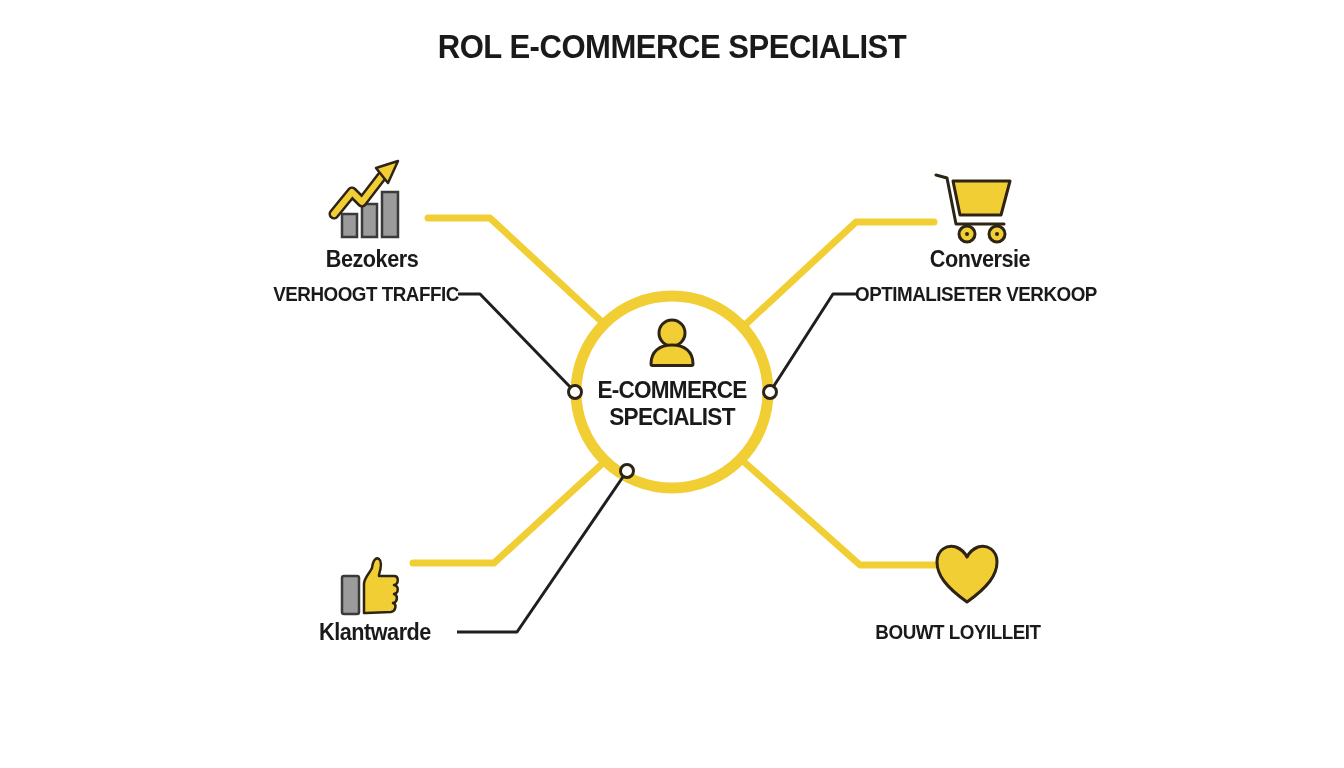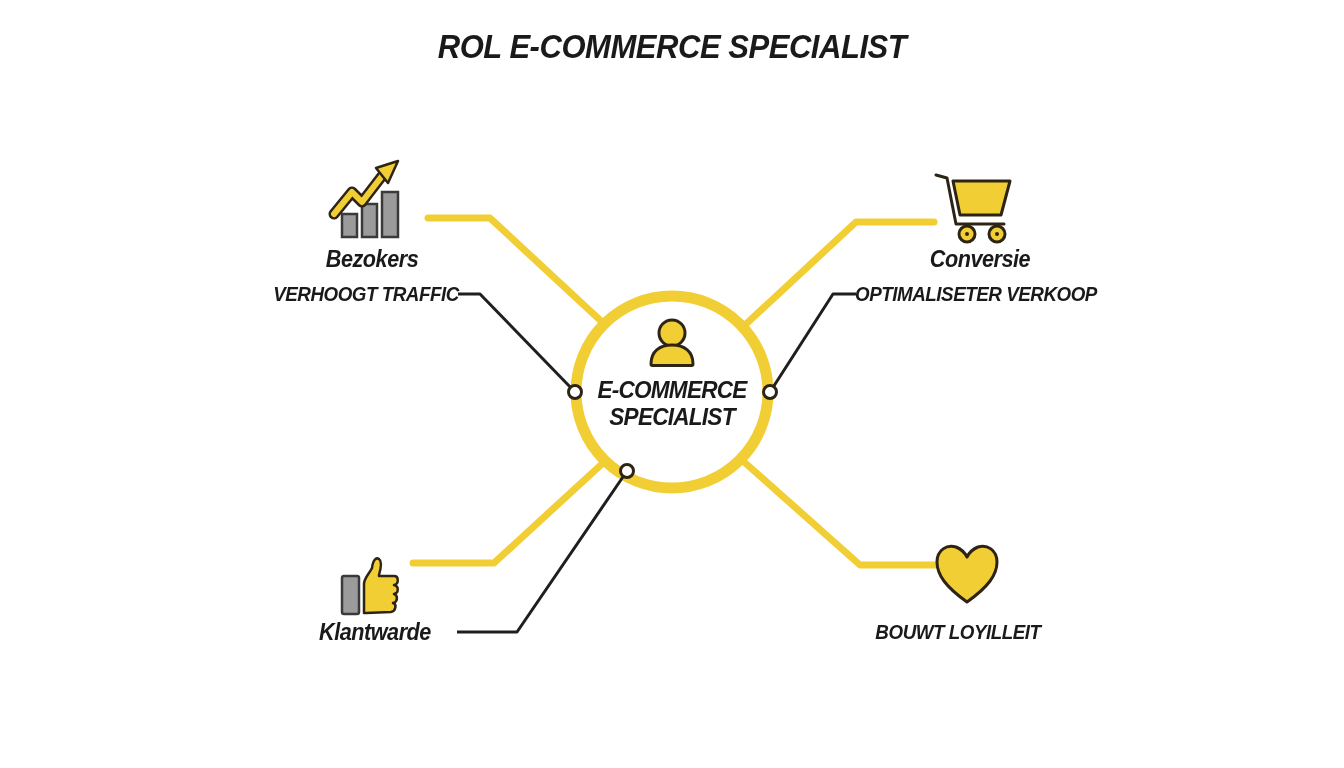--- a/index.html
+++ b/index.html
@@ -1,18 +1,18 @@
 <!DOCTYPE html>
 <html><head>
 <meta charset="utf-8">
 <style>
   html,body{margin:0;padding:0;background:#ffffff;}
   #stage{
     position:relative;width:1216px;height:768px;background:#ffffff;overflow:hidden;
-    font-family:"Liberation Sans", sans-serif;color:#1a1a1a;font-style:italic;
+    font-family:"Liberation Sans", sans-serif;color:#1a1a1a;
   }
   .abs{position:absolute;}
   .ctr{transform:translateX(-50%) scaleX(0.94);white-space:nowrap;text-align:center;}
   .title{
     font-size:33px;font-weight:700;letter-spacing:-0.5px;color:#1a1a1a;
   }
   .label-primary{
     font-size:23px;font-weight:700;letter-spacing:-0.5px;color:#1a1a1a;
   }
   .label-secondary{

